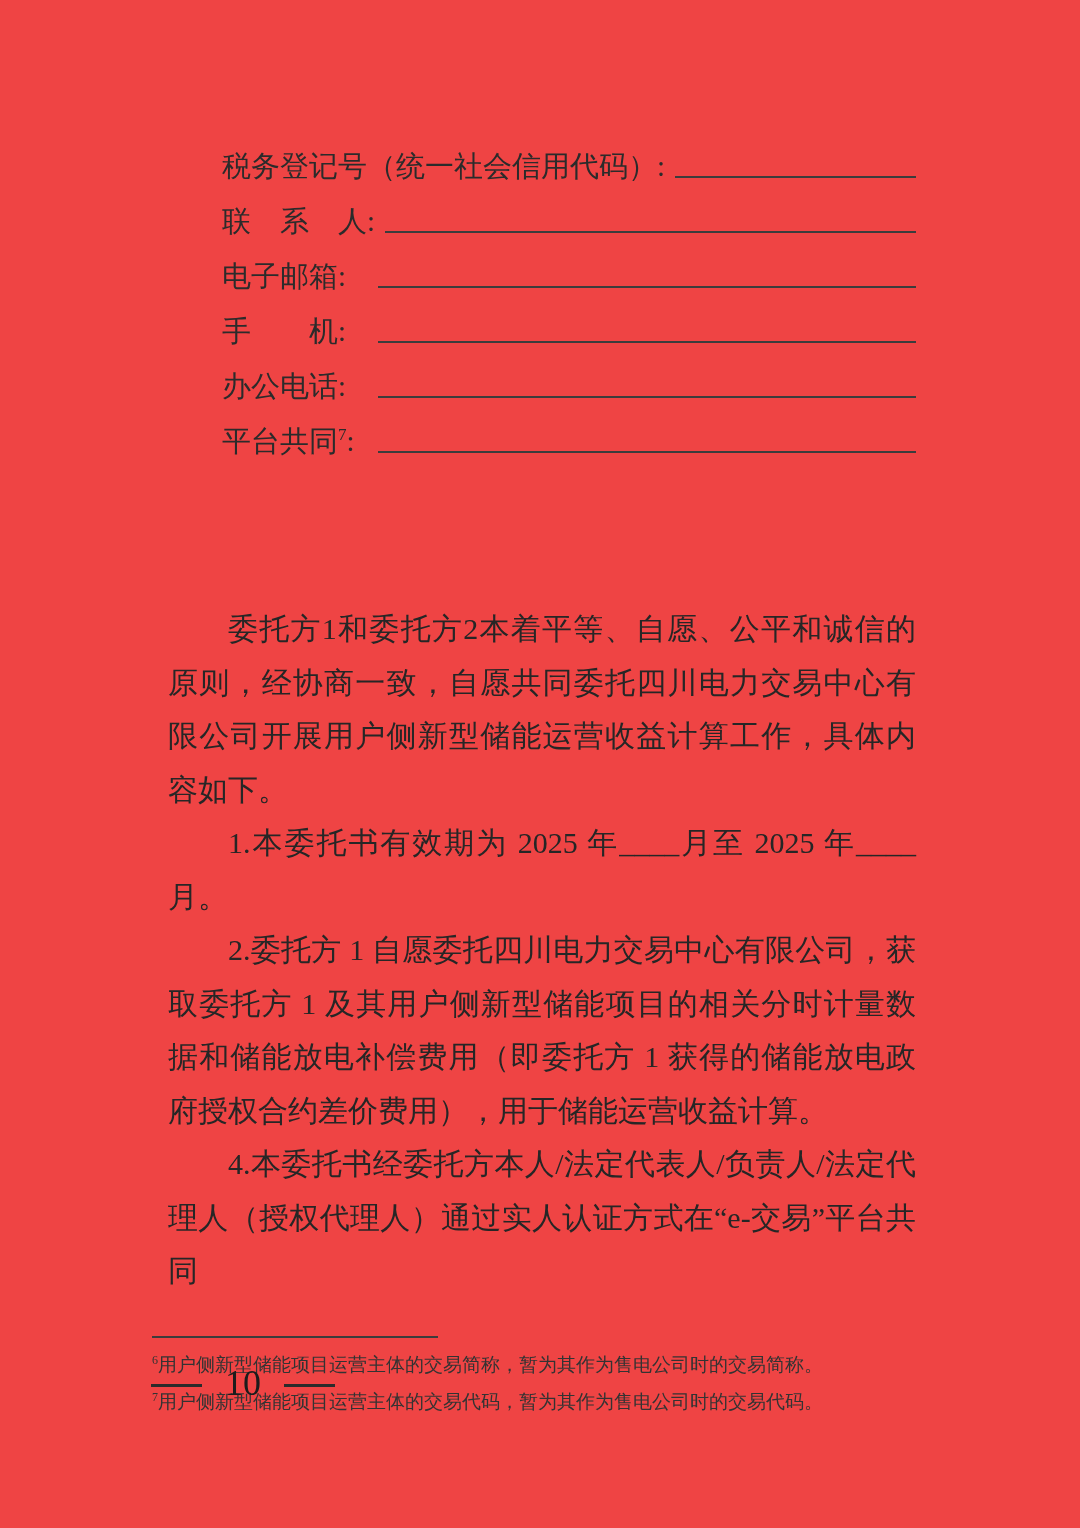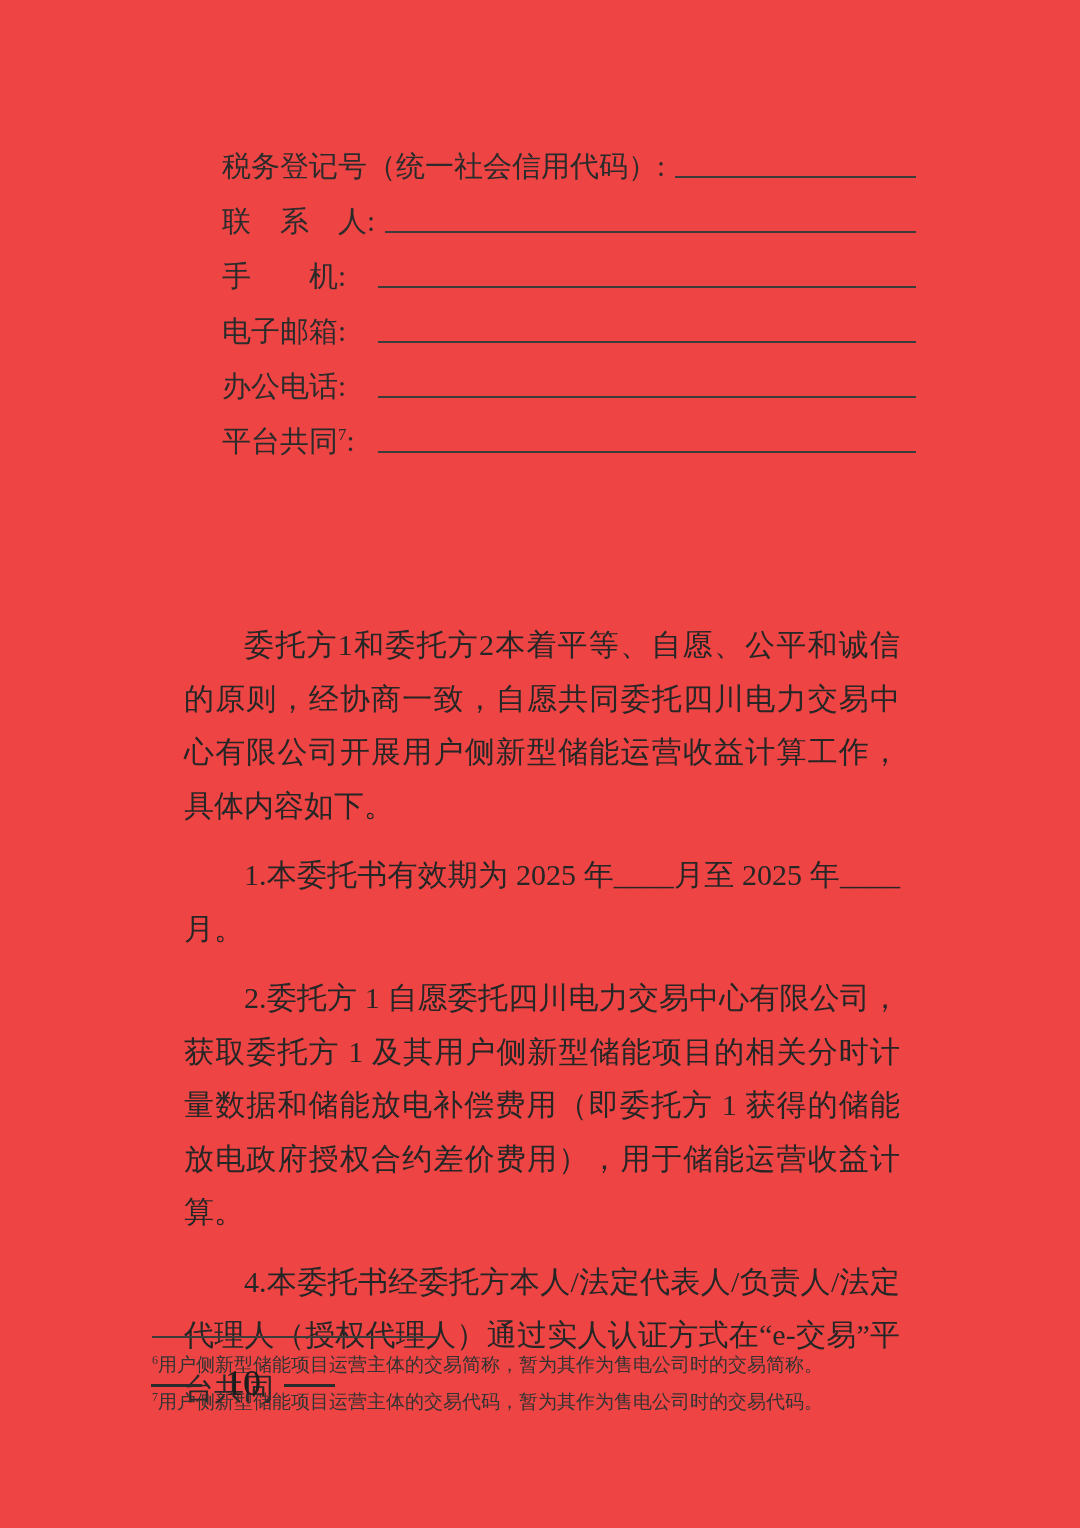--- a/index.html
+++ b/index.html
@@ -13,21 +13,21 @@
   }
   
   .fields{position:absolute;left:222px;top:130px;width:694px;}
   .field-row{display:flex;align-items:flex-end;height:55px;}
   .field-label{display:inline-block;font-size:29px;line-height:38px;white-space:pre;min-width:146px;}
   .field-label sup{font-size:17px;line-height:0;}
   .field-line{flex:1;border-bottom:2px solid #3c3c3c;margin:0 0 7px 10px;min-width:40px;}
   
   .body-text{position:absolute;left:168px;top:602px;width:748px;
     font-size:30px;line-height:53.5px;text-align:justify;color:#262626;}
-  .body-text p{margin:16px;text-indent:2em;}
+  .body-text p{margin:0;text-indent:2em;}
   
   .footnote-area{position:absolute;left:152px;top:1336px;width:800px;}
   .footnote-sep{width:286px;border-top:2px solid #3c3c3c;margin-bottom:6px;}
   .footnote{font-size:19px;line-height:33px;color:#333333;}
   .footnote sup{font-size:12px;}
   
   .page-number{position:absolute;left:150px;top:1362px;display:flex;align-items:center;
     font-size:36px;color:#1c1c1c;z-index:2;gap:21px;}
   .page-number .dash{width:51px;border-top:3px solid #2b2b2b;margin:4px 1px 0;}
   .page-number .num{padding:0 1px;}
@@ -43,26 +43,26 @@
       <span class="field-label"><span>税务登记号（统一社会信用代码）</span><sup></sup><span>:</span></span>
       <span class="field-line"></span>
     </div>
 
     <div class="field-row">
       <span class="field-label"><span>联　系　人</span><sup></sup><span>:</span></span>
       <span class="field-line"></span>
     </div>
 
     <div class="field-row">
-      <span class="field-label"><span>手　　机</span><sup></sup><span>:</span></span>
+      <span class="field-label"><span>电子邮箱</span><sup></sup><span>:</span></span>
       <span class="field-line"></span>
     </div>
 
     <div class="field-row">
-      <span class="field-label"><span>电子邮箱</span><sup></sup><span>:</span></span>
+      <span class="field-label"><span>手　　机</span><sup></sup><span>:</span></span>
       <span class="field-line"></span>
     </div>
 
     <div class="field-row">
       <span class="field-label"><span>办公电话</span><sup></sup><span>:</span></span>
       <span class="field-line"></span>
     </div>
 
 
 

